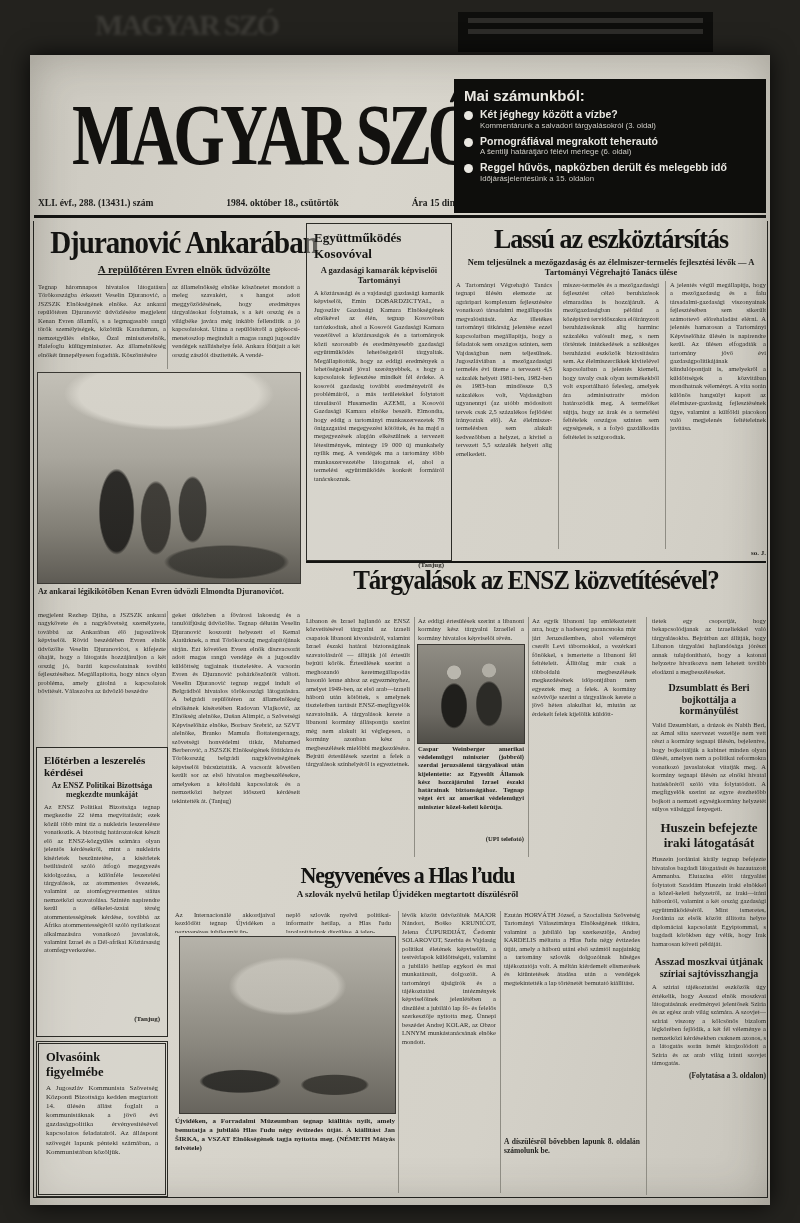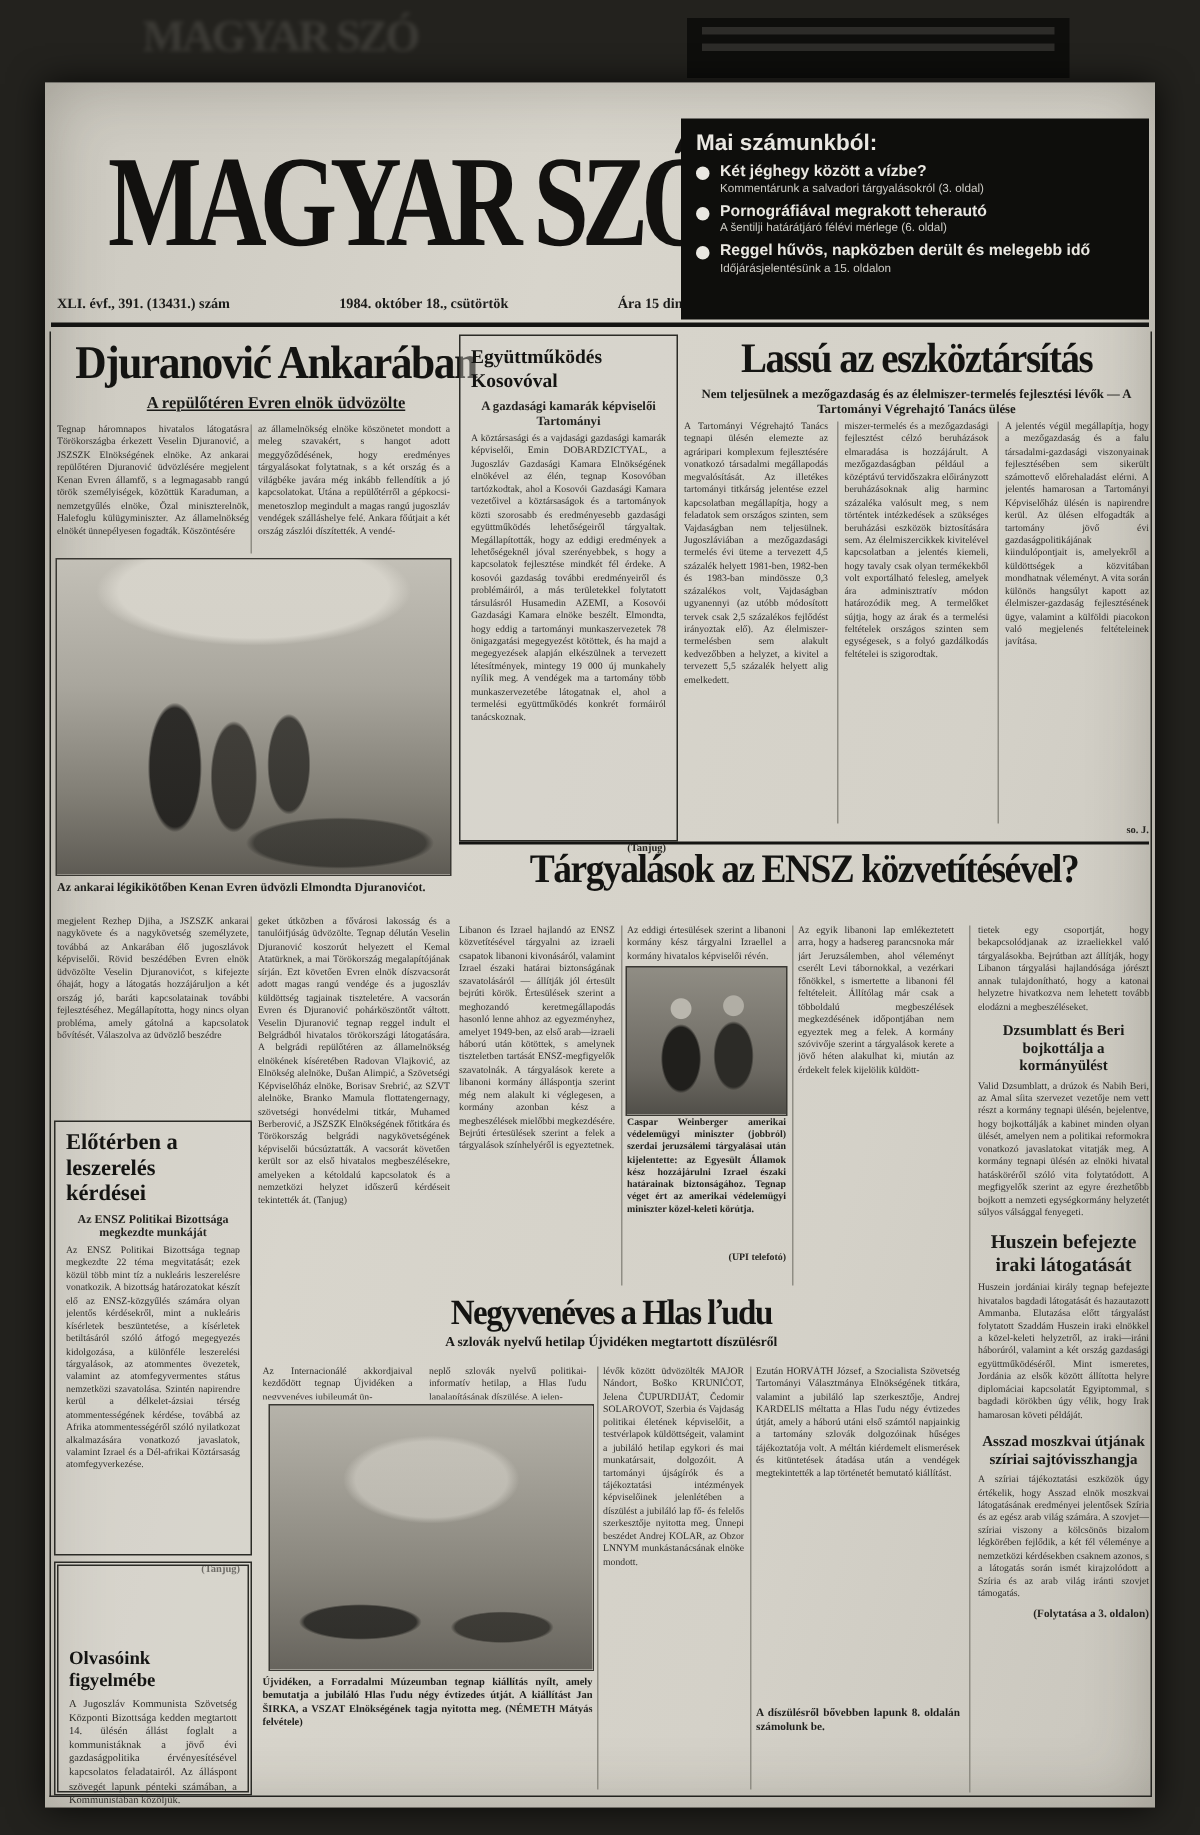--- a/index.html
+++ b/index.html
@@ -85,21 +85,21 @@
       <i></i>
       <i></i>
     </div>
 
   <div class="page">
 
     <div class="frame"></div>
 
     <div class="logo">MAGYAR SZÓ</div>
     <div class="infoline">
-      <span>XLI. évf., 391. (13431.) szám</span>
+      <span>XLI. évf., 288. (13431.) szám</span>
       <span>1984. október 18., csütörtök</span>
       <span>Ára 15 dinár</span>
     </div>
     <div class="hrule" style="left:4px;top:160px;width:732px;height:3px;"></div>
 
     <div class="today-box">
       <div class="today-title">Mai számunkból:</div>
       <div class="today-item">
         <span class="bullet"></span>
         <div>
@@ -128,28 +128,28 @@
     <div class="abs bodytext" style="left:8px;top:228px;width:128px;height:86px;">Tegnap háromnapos hivatalos látogatásra Törökországba érkezett Veselin Djuranović, a JSZSZK Elnökségének elnöke. Az ankarai repülőtéren Djuranović üdvözlésére megjelent Kenan Evren államfő, s a legmagasabb rangú török személyiségek, közöttük Karaduman, a nemzetgyűlés elnöke, Özal miniszterelnök, Halefoglu külügyminiszter. Az államelnökség elnökét ünnepélyesen fogadták. Köszöntésére</div>
     <div class="abs bodytext" style="left:142px;top:228px;width:128px;height:86px;">az államelnökség elnöke köszönetet mondott a meleg szavakért, s hangot adott meggyőződésének, hogy eredményes tárgyalásokat folytatnak, s a két ország és a világbéke javára még inkább fellendítik a jó kapcsolatokat. Utána a repülőtérről a gépkocsi-menetoszlop megindult a magas rangú jugoszláv vendégek szálláshelye felé. Ankara főútjait a két ország zászlói díszítették. A vendé-</div>
     <div class="vline" style="left:137px;top:228px;height:86px;"></div>
     <div class="photo photo-airport abs" style="left:8px;top:318px;width:262px;height:210px;"></div>
     <div class="abs cap" style="left:8px;top:532px;width:262px;height:20px;font-size:8px;text-align:justify;">Az ankarai légikikötőben Kenan Evren üdvözli Elmondta Djuranovićot.</div>
     <div class="abs bodytext" style="left:8px;top:556px;width:128px;height:132px;">megjelent Rezhep Djiha, a JSZSZK ankarai nagykövete és a nagykövetség személyzete, továbbá az Ankarában élő jugoszlávok képviselői. Rövid beszédében Evren elnök üdvözölte Veselin Djuranovićot, s kifejezte óhaját, hogy a látogatás hozzájáruljon a két ország jó, baráti kapcsolatainak további fejlesztéséhez. Megállapította, hogy nincs olyan probléma, amely gátolná a kapcsolatok bővítését. Válaszolva az üdvözlő beszédre</div>
     <div class="abs bodytext" style="left:142px;top:556px;width:128px;height:246px;">geket útközben a fővárosi lakosság és a tanulóifjúság üdvözölte. Tegnap délután Veselin Djuranović koszorút helyezett el Kemal Atatürknek, a mai Törökország megalapítójának sírján. Ezt követően Evren elnök díszvacsorát adott magas rangú vendége és a jugoszláv küldöttség tagjainak tiszteletére. A vacsorán Evren és Djuranović pohárköszöntőt váltott. Veselin Djuranović tegnap reggel indult el Belgrádból hivatalos törökországi látogatására. A belgrádi repülőtéren az államelnökség elnökének kíséretében Radovan Vlajković, az Elnökség alelnöke, Dušan Alimpić, a Szövetségi Képviselőház elnöke, Borisav Srebrić, az SZVT alelnöke, Branko Mamula flottatengernagy, szövetségi honvédelmi titkár, Muhamed Berberović, a JSZSZK Elnökségének főtitkára és Törökország belgrádi nagykövetségének képviselői búcsúztatták. A vacsorát követően került sor az első hivatalos megbeszélésekre, amelyeken a kétoldalú kapcsolatok és a nemzetközi helyzet időszerű kérdéseit tekintették át. (Tanjug)</div>
     <div class="vline" style="left:137px;top:556px;height:246px;"></div>
 
     <div class="artbox" style="left:6px;top:692px;width:132px;height:290px;">
-      <div class="bx-title" style="font-size:15px;">Előtérben a leszerelés kérdései</div>
+      <div class="bx-title" style="font-size:11px;">Előtérben a leszerelés kérdései</div>
       <div class="bx-sub" style="font-size:8px;">Az ENSZ Politikai Bizottsága megkezdte munkáját</div>
       <div class="bodytext" style="height:212px;">Az ENSZ Politikai Bizottsága tegnap megkezdte 22 téma megvitatását; ezek közül több mint tíz a nukleáris leszerelésre vonatkozik. A bizottság határozatokat készít elő az ENSZ-közgyűlés számára olyan jelentős kérdésekről, mint a nukleáris kísérletek beszüntetése, a kísérletek betiltásáról szóló átfogó megegyezés kidolgozása, a különféle leszerelési tárgyalások, az atommentes övezetek, valamint az atomfegyvermentes státus nemzetközi szavatolása. Szintén napirendre kerül a délkelet-ázsiai térség atommentességének kérdése, továbbá az Afrika atommentességéről szóló nyilatkozat alkalmazására vonatkozó javaslatok, valamint Izrael és a Dél-afrikai Köztársaság atomfegyverkezése.</div>
       <div class="credit">(Tanjug)</div>
     </div>
 
     <div class="artbox" style="left:6px;top:986px;width:132px;height:156px;border:3px double #2b2b26;">
-      <div class="bx-title" style="font-size:12.5px;margin-bottom:4px;margin-top:48px;">Olvasóink figyelmébe</div>
+      <div class="bx-title" style="font-size:12.5px;margin-bottom:4px;">Olvasóink figyelmébe</div>
       <div class="bodytext" style="font-size:7px;height:110px;">A Jugoszláv Kommunista Szövetség Központi Bizottsága kedden megtartott 14. ülésén állást foglalt a kommunistáknak a jövő évi gazdaságpolitika érvényesítésével kapcsolatos feladatairól. Az álláspont szövegét lapunk pénteki számában, a Kommunistában közöljük.</div>
     </div>
 
     <div class="artbox" style="left:276px;top:168px;width:146px;height:338px;">
       <div class="bx-title" style="font-size:13px;">Együttműködés Kosovóval</div>
       <div class="bx-sub" style="font-size:8.5px;">A gazdasági kamarák képviselői Tartományi</div>
       <div class="bodytext" style="height:272px;">A köztársasági és a vajdasági gazdasági kamarák képviselői, Emin DOBARDZICTYAL, a Jugoszláv Gazdasági Kamara Elnökségének elnökével az élén, tegnap Kosovóban tartózkodtak, ahol a Kosovói Gazdasági Kamara vezetőivel a köztársaságok és a tartományok közti szorosabb és eredményesebb gazdasági együttműködés lehetőségeiről tárgyaltak. Megállapították, hogy az eddigi eredmények a lehetőségeknél jóval szerényebbek, s hogy a kapcsolatok fejlesztése mindkét fél érdeke. A kosovói gazdaság további eredményeiről és problémáiról, a más területekkel folytatott társulásról Husamedin AZEMI, a Kosovói Gazdasági Kamara elnöke beszélt. Elmondta, hogy eddig a tartományi munkaszervezetek 78 önigazgatási megegyezést kötöttek, és ha majd a megegyezések alapján elkészülnek a tervezett létesítmények, mintegy 19 000 új munkahely nyílik meg. A vendégek ma a tartomány több munkaszervezetébe látogatnak el, ahol a termelési együttműködés konkrét formáiról tanácskoznak.</div>
       <div class="credit">(Tanjug)</div>
     </div>
 

